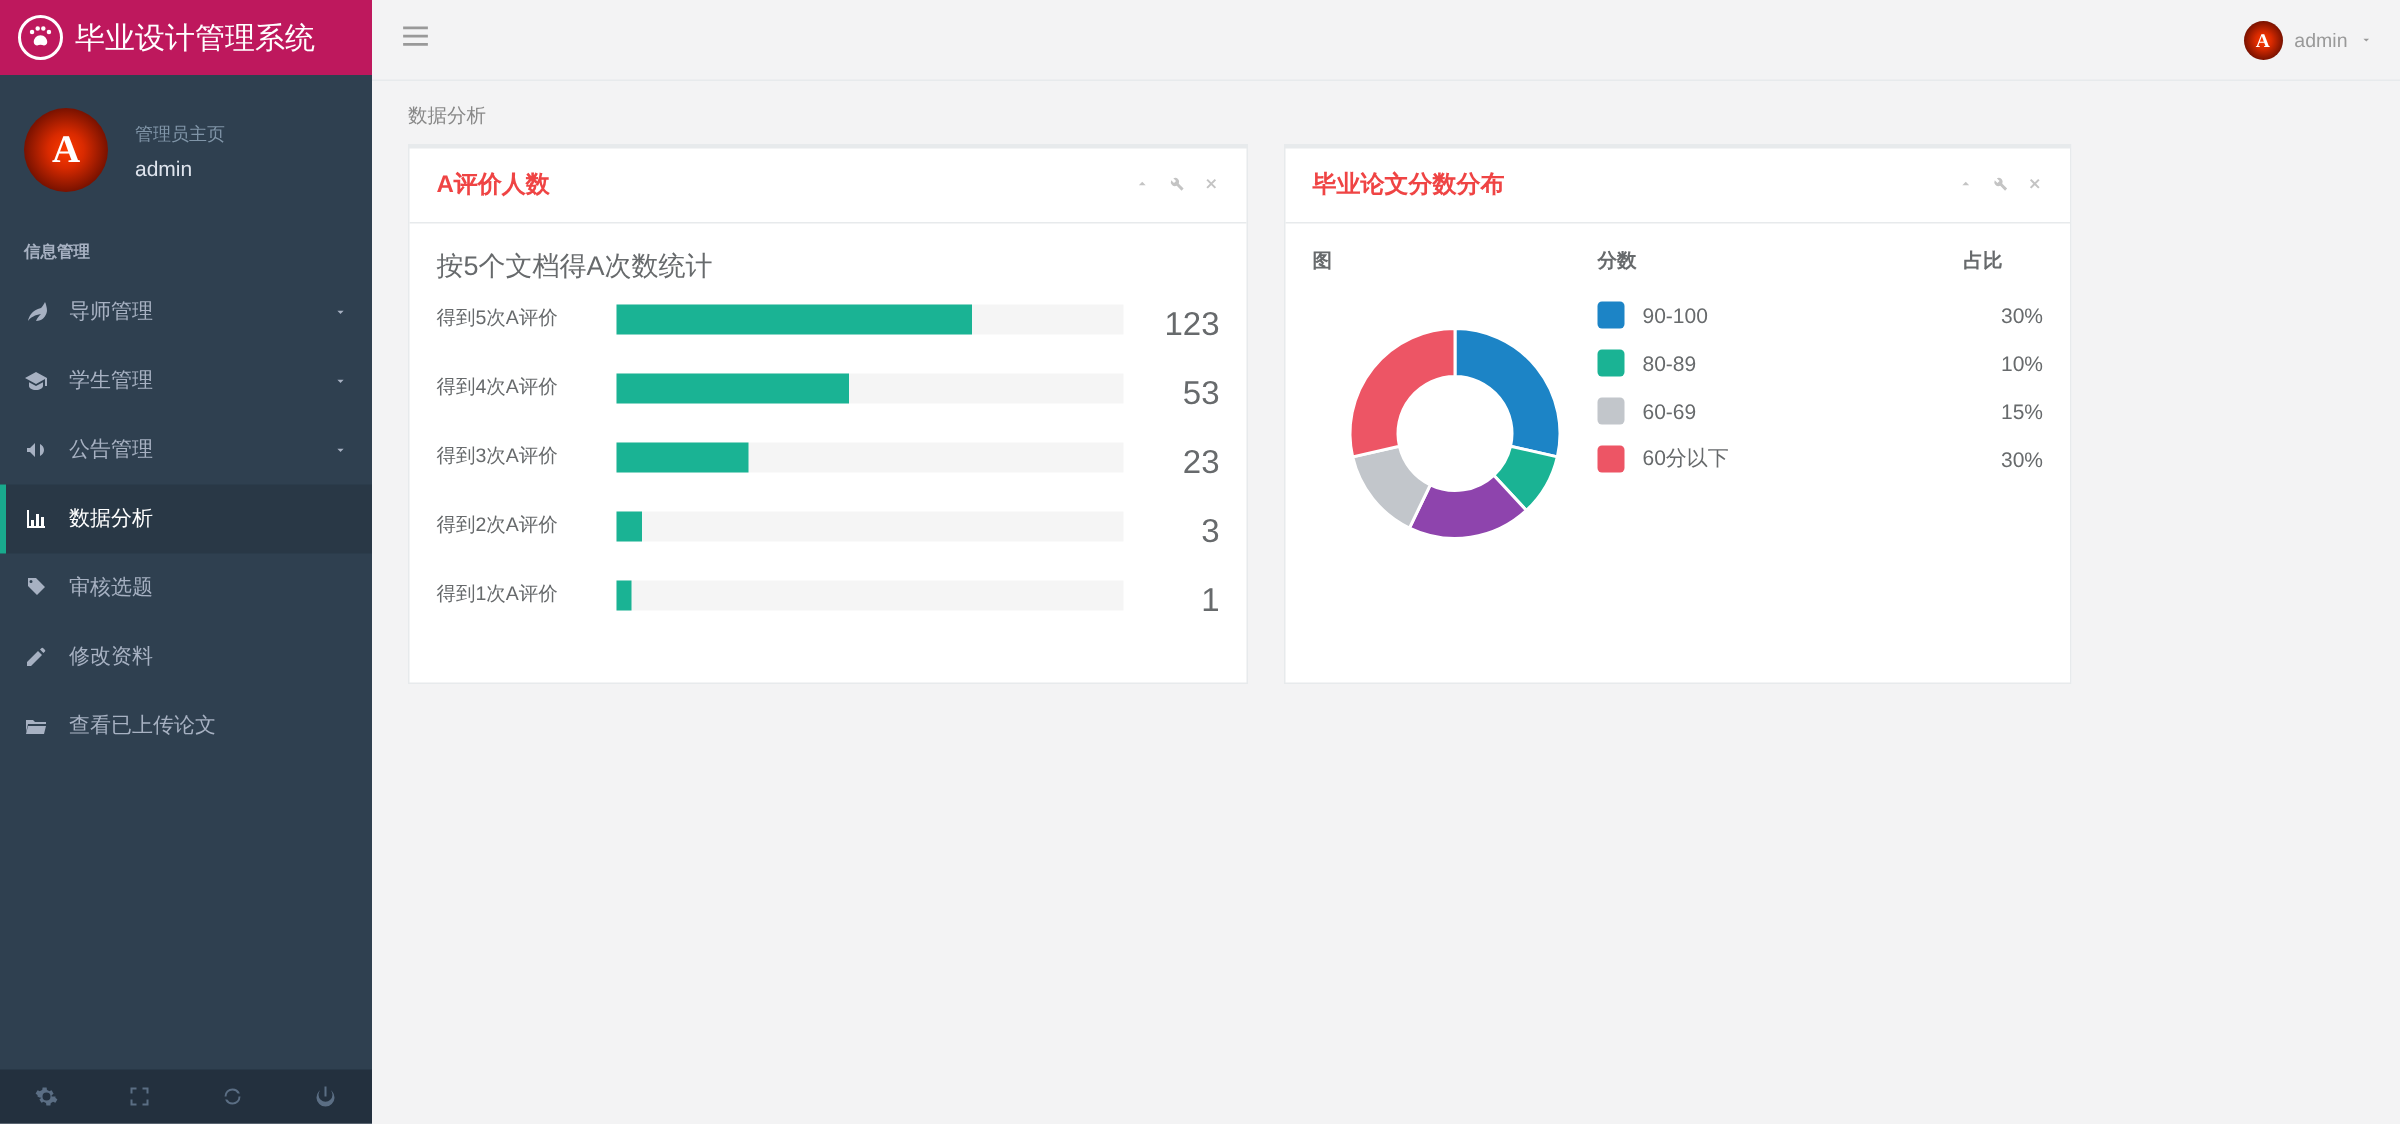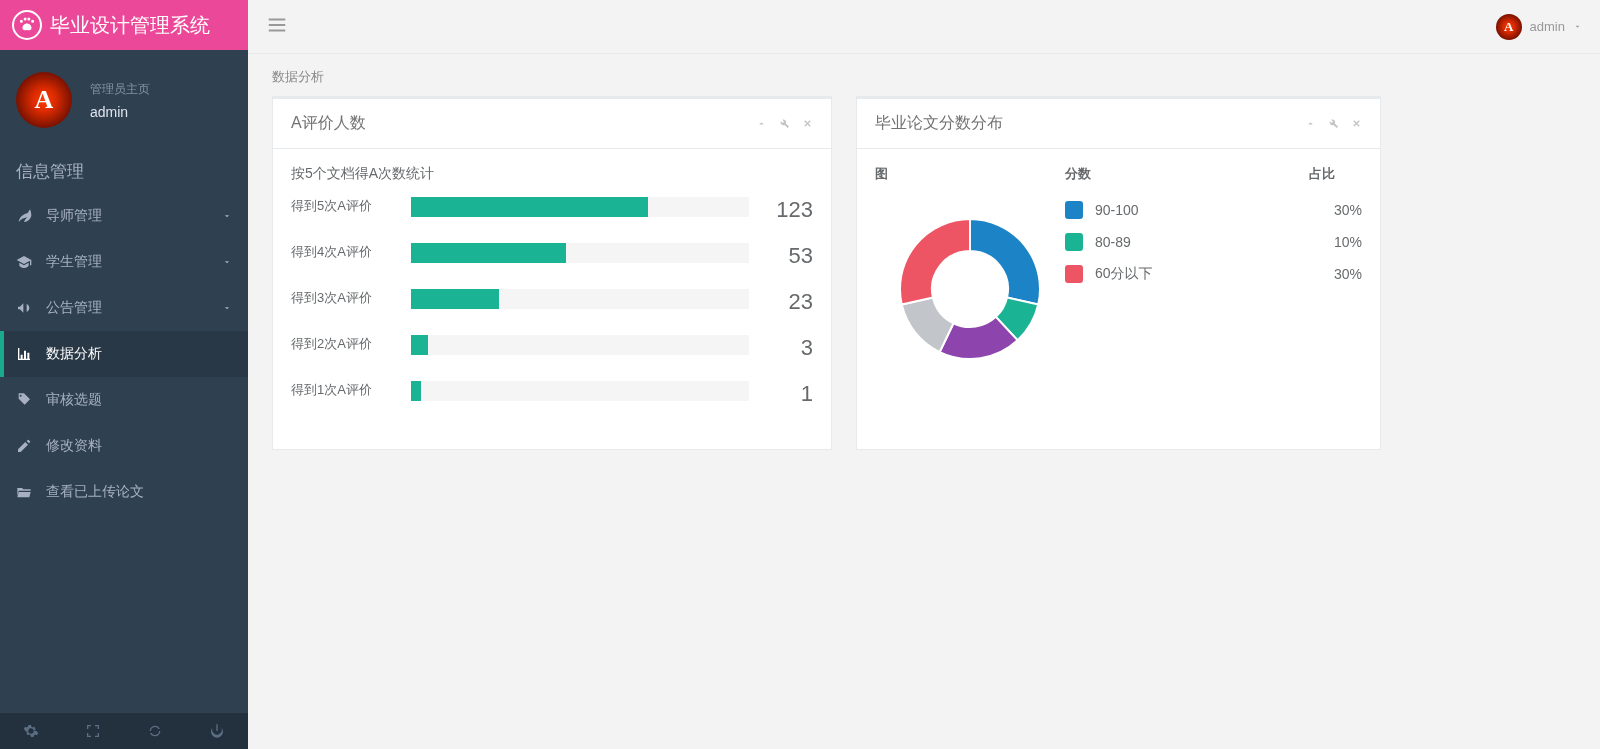--- a/index.html
+++ b/index.html
@@ -1,27 +1,27 @@
 <!DOCTYPE html>
 <html><head>
 <meta charset="utf-8">
 <style>
 * { margin: 0; padding: 0; box-sizing: border-box; }
 body { font-family: "Helvetica Neue", Arial, "Microsoft YaHei", sans-serif; background: #f3f3f4; color: #676a6c; overflow: hidden; }
 .app { display: flex; height: 749px; width: 1600px; }
 .sidebar { width: 248px; background: #2f4050; color: #a7b1c2; display: flex; flex-direction: column; position: relative; }
-.logo-row { display: flex; align-items: center; padding: 10px 12px; background: #ec4899; }
+.logo-row { display: flex; align-items: center; padding: 10px 12px; background: #be185d; }
 .logo-icon { width: 30px; height: 30px; border: 2px solid #fff; border-radius: 50%; display: flex; align-items: center; justify-content: center; margin-right: 8px; }
 .logo-icon svg { width: 18px; height: 18px; fill: #fff; }
 .logo-text { font-size: 20px; color: #fff; font-weight: 400; }
 .profile { display: flex; align-items: center; padding: 22px 16px 22px 16px; }
 .avatar { width: 56px; height: 56px; border-radius: 50%; background: radial-gradient(circle, #ff3b00 0%, #d92a00 30%, #300 100%); display: flex; align-items: center; justify-content: center; color: #fff; font-weight: bold; font-size: 26px; font-family: serif; margin-right: 18px; }
 .profile-info .role { font-size: 12px; color: #8095a8; margin-bottom: 6px; }
 .profile-info .name { font-size: 14px; color: #dfe4ed; }
-.section-label { font-size: 17px; padding: 10px 16px; color: #a7b1c2; }
+.section-label { font-size: 11px; padding: 10px 16px; color: #a7b1c2; font-weight: bold; }
 .nav { flex: 1; }
 .nav-item { display: flex; align-items: center; padding: 14px 16px; font-size: 14px; color: #a7b1c2; cursor: pointer; position: relative; }
 .nav-item.active { background: #293846; color: #fff; border-left: 4px solid #19aa8d; padding-left: 12px; }
 .nav-item .ni-icon { width: 18px; margin-right: 12px; display: inline-flex; }
 .nav-item .ni-icon svg { width: 16px; height: 16px; fill: currentColor; }
 .nav-item .chev { margin-left: auto; }
 .nav-item .chev svg { width: 10px; height: 10px; fill: currentColor; }
 .bottom-bar { display: flex; background: #23303e; }
 .bottom-bar .bb { flex: 1; display: flex; align-items: center; justify-content: center; padding: 10px 0; cursor: pointer; color: #5b6e84; }
 .bottom-bar svg { width: 16px; height: 16px; fill: currentColor; }
@@ -30,26 +30,26 @@
 .hamburger { cursor: pointer; color: #999; }
 .hamburger svg { width: 22px; height: 22px; fill: currentColor; }
 .topbar-right { margin-left: auto; display: flex; align-items: center; gap: 8px; cursor: pointer; color: #999; font-size: 13px; }
 .top-avatar { width: 26px; height: 26px; border-radius: 50%; background: radial-gradient(circle, #ff3b00 0%, #d92a00 30%, #300 100%); display: flex; align-items: center; justify-content: center; color: #fff; font-size: 13px; font-family: serif; font-weight: bold; }
 .breadcrumb { padding: 14px 24px 10px; font-size: 13px; color: #888; }
 .panels { display: flex; gap: 24px; padding: 0 24px; }
 .panel { background: #fff; border: 1px solid #e7eaec; border-top: 3px solid #e7eaec; }
 .panel-left { width: 560px; }
 .panel-right { width: 525px; }
 .panel-head { display: flex; align-items: center; padding: 14px 18px; border-bottom: 1px solid #e7eaec; }
-.panel-title { font-size: 16px; color: #737373; font-weight: 400; }
+.panel-title { font-size: 16px; color: #ef4444; font-weight: 700; }
 .panel-tools { margin-left: auto; display: flex; gap: 12px; color: #c4c4c4; }
 .panel-tools span { cursor: pointer; }
 .panel-tools svg { width: 11px; height: 11px; fill: currentColor; }
 .panel-body { padding: 16px 18px 22px; }
-.subtitle { font-size: 14px; color: #676a6c; margin-bottom: 14px; }
+.subtitle { font-size: 18px; color: #676a6c; margin-bottom: 14px; }
 .bar-row { display: flex; align-items: flex-start; margin-bottom: 20px; }
 .bar-label { width: 120px; font-size: 13px; color: #676a6c; }
 .bar-track { flex: 1; height: 20px; background: #f5f5f5; position: relative; margin-right: 14px; }
 .bar-fill { height: 100%; background: #1ab394; }
 .bar-val { width: 50px; text-align: right; font-size: 22px; color: #676a6c; font-weight: 300; }
 .dist-head { display: flex; font-size: 13px; font-weight: 600; color: #676a6c; margin-bottom: 18px; }
 .dh-a { width: 190px; }
 .dh-b { flex: 1; }
 .dh-c { width: 80px; text-align: center; }
 .dist-body { display: flex; }
@@ -286,20 +286,25 @@
                     <span class="swatch" style="background:#1c84c6"></span>
                     <span class="legend-label">90-100</span>
                     <span class="legend-pct">30%</span>
                   </div>
                   <div class="legend-row">
                     <span class="swatch" style="background:#1ab394"></span>
                     <span class="legend-label">80-89</span>
                     <span class="legend-pct">10%</span>
                   </div>
                   <div class="legend-row">
+                    <span class="swatch" style="background:#c2c6cb"></span>
+                    <span class="legend-label">60-69</span>
+                    <span class="legend-pct">15%</span>
+                  </div>
+                  <div class="legend-row">
                     <span class="swatch" style="background:#ed5565"></span>
                     <span class="legend-label">60分以下</span>
                     <span class="legend-pct">30%</span>
                   </div>
                 </div>
           </div>
         </div>
       </section>
     </div>
   </main>

